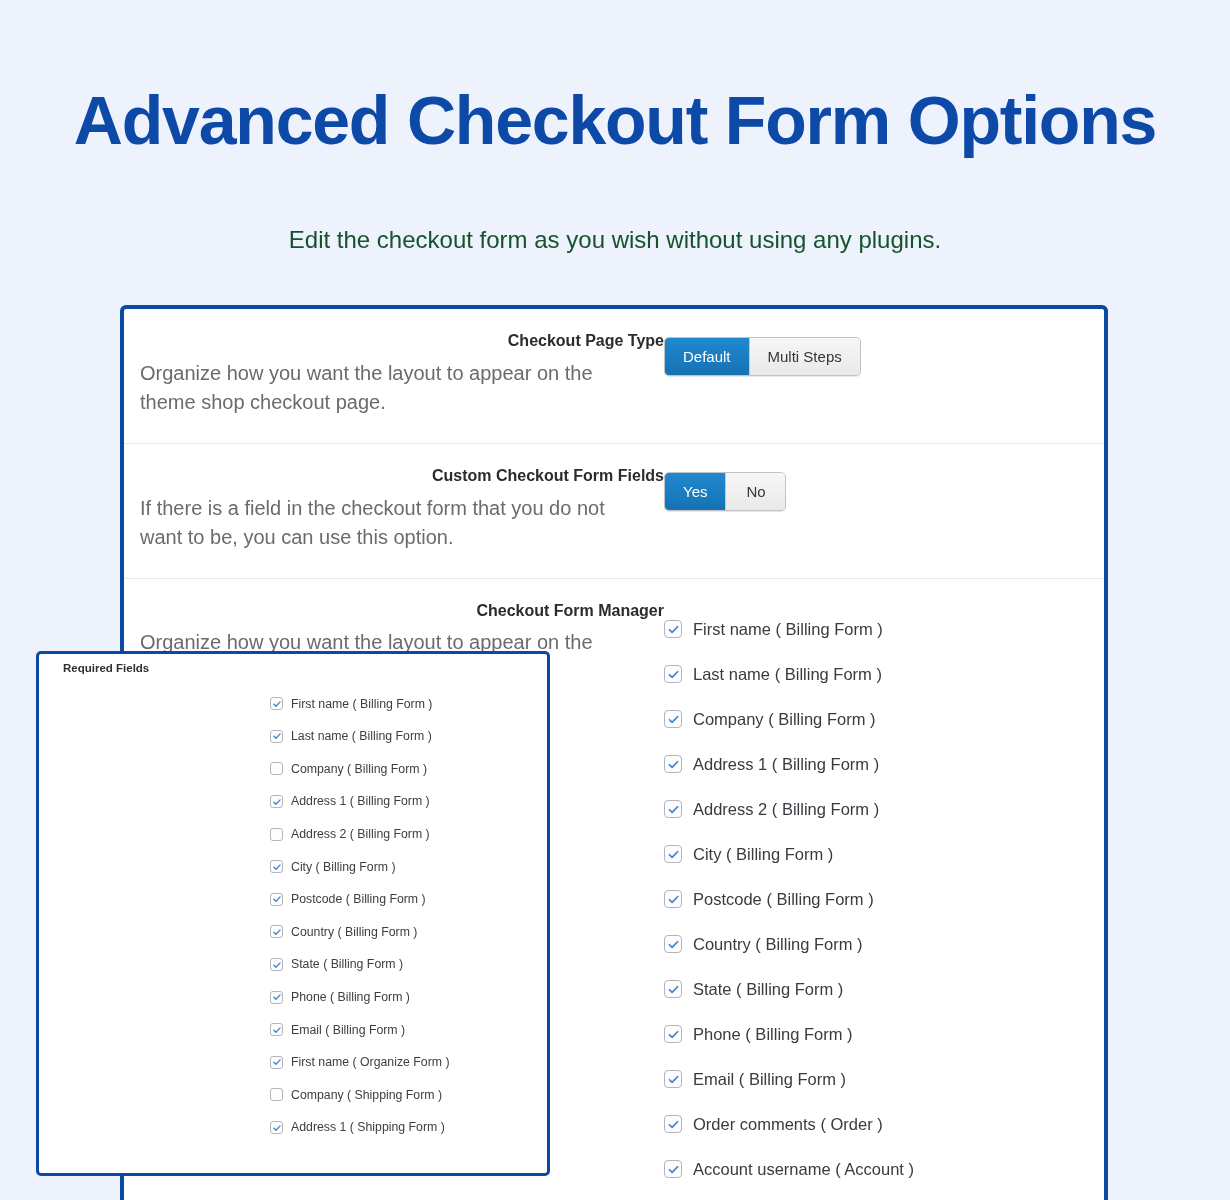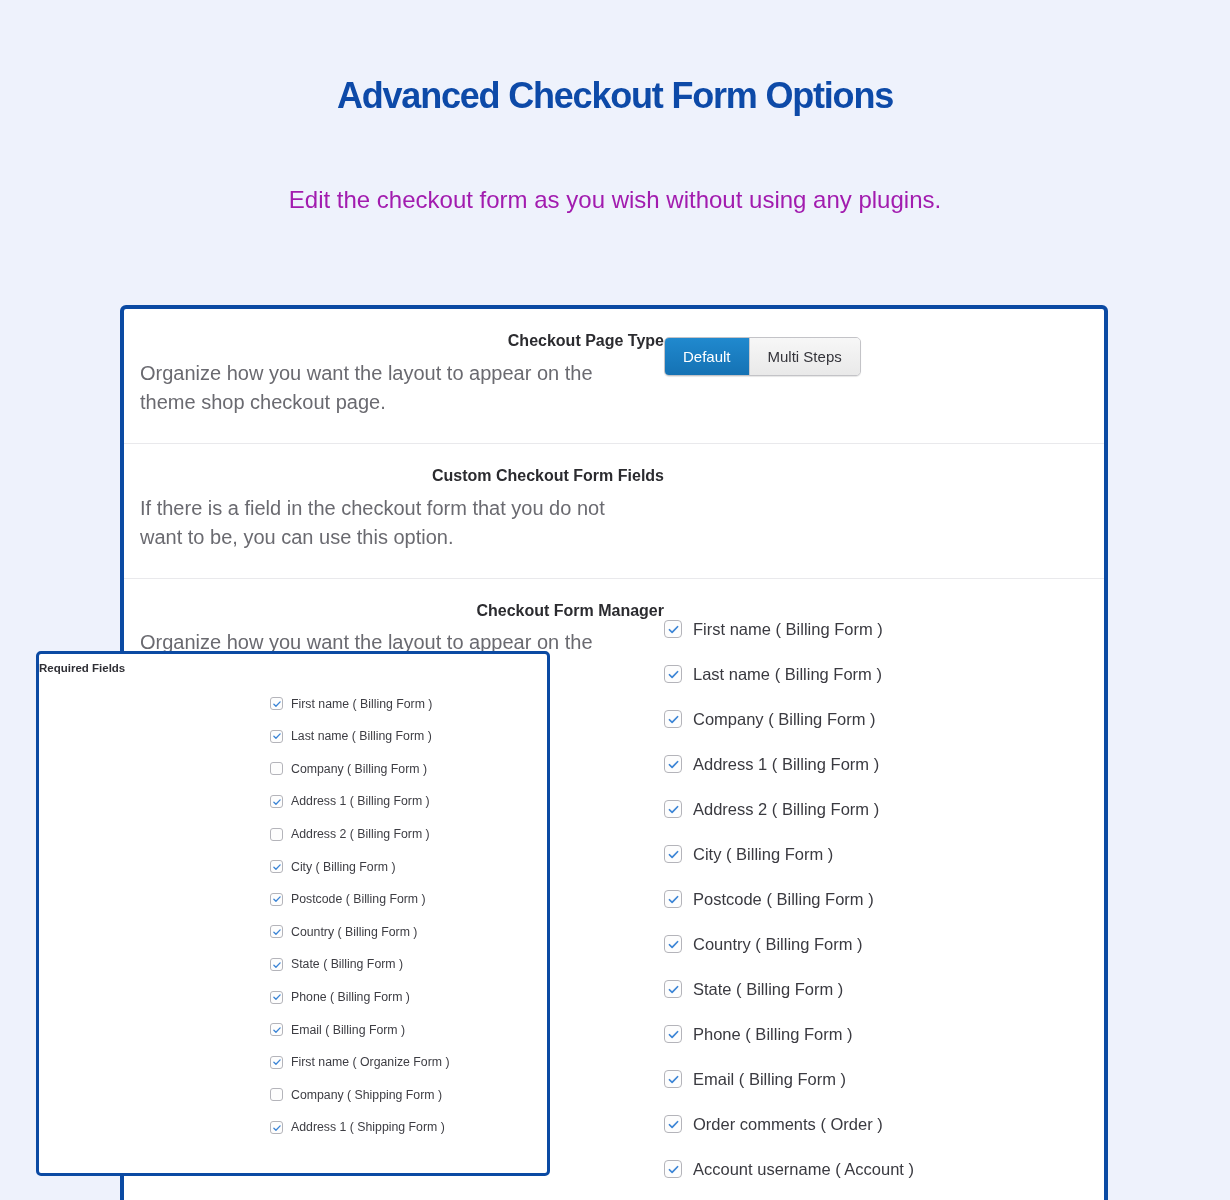--- a/index.html
+++ b/index.html
@@ -14,34 +14,34 @@
     overflow: hidden;
     position: relative;
   }
 
   
   .page-header {
     padding-top: 78px;
     text-align: center;
   }
   .page-title {
-    margin: 0;
-    font-size: 36px;
+    margin: 8px;
+    font-size: 68px;
     line-height: 1;
     font-weight: 700;
     letter-spacing: -1.2px;
     color: #0d4aa8;
   }
   .page-subtitle {
     margin: 16px;
     padding-top: 58px;
     font-size: 24px;
     line-height: 1;
     font-weight: 400;
-    color: #a21caf;
+    color: #14532d;
   }
 
   
   .settings-card {
     position: absolute;
     left: 120px;
     top: 305px;
     width: 988px;
     min-height: 900px;
     background: #ffffff;
@@ -153,21 +153,21 @@
     background: #ffffff;
     border: 3px solid #0b4aa3;
     border-radius: 5px;
     overflow: hidden;
     z-index: 20;
   }
   .overlay-title {
     font-size: 11.5px;
     font-weight: 700;
     color: #2f2f35;
-    padding: 9px 0 0 0;
+    padding: 9px 0 0 24px;
     line-height: 1;
   }
   .overlay-list {
     list-style: none;
     margin: 0;
     padding: 13px 0 0 0;
   }
   .overlay-item {
     display: flex;
     align-items: center;
@@ -205,20 +205,26 @@
         <button class="seg-btn">Multi Steps</button>
       </div>
     </div>
   </div>
 
   <div class="setting-row">
     <div class="setting-info">
       <div class="setting-label">Custom Checkout Form Fields</div>
       <p class="setting-desc">If there is a field in the checkout form that you do not want to be, you can use this option.</p>
     </div>
+    <div class="setting-control">
+      <div class="segmented">
+        <button class="seg-btn active">Yes</button>
+        <button class="seg-btn">No</button>
+      </div>
+    </div>
   </div>
 
   <div class="setting-row">
     <div class="setting-info">
       <div class="setting-label">Checkout Form Manager</div>
       <p class="setting-desc">Organize how you want the layout to appear on the theme Checkout Form.</p>
     </div>
     <div class="setting-control">
       <ul class="field-list" id="form-manager-list">
           <li class="field-item">

